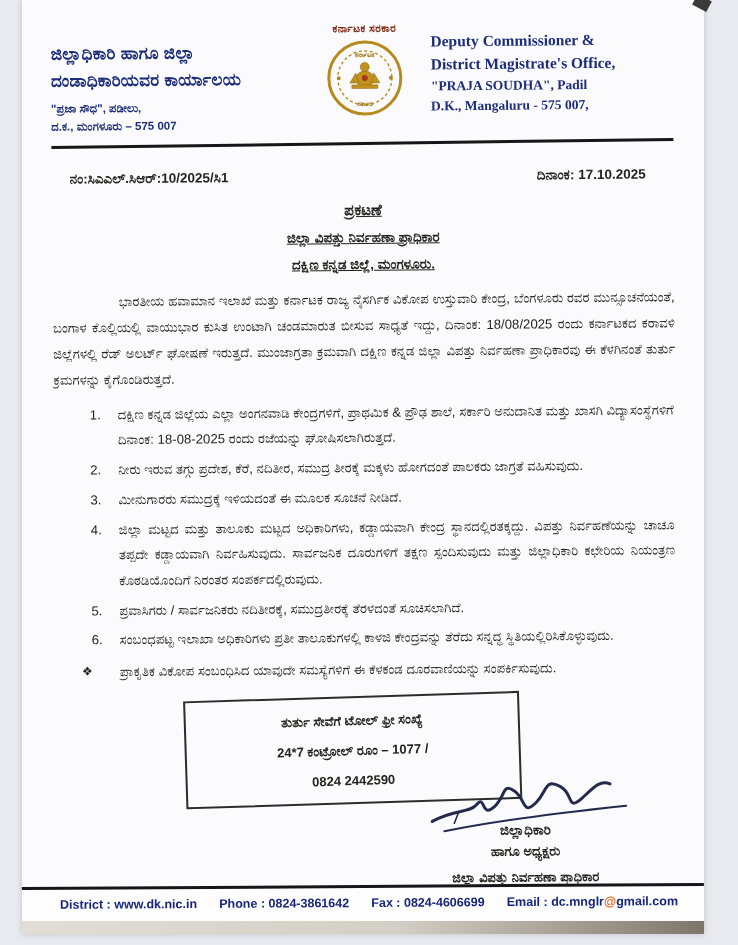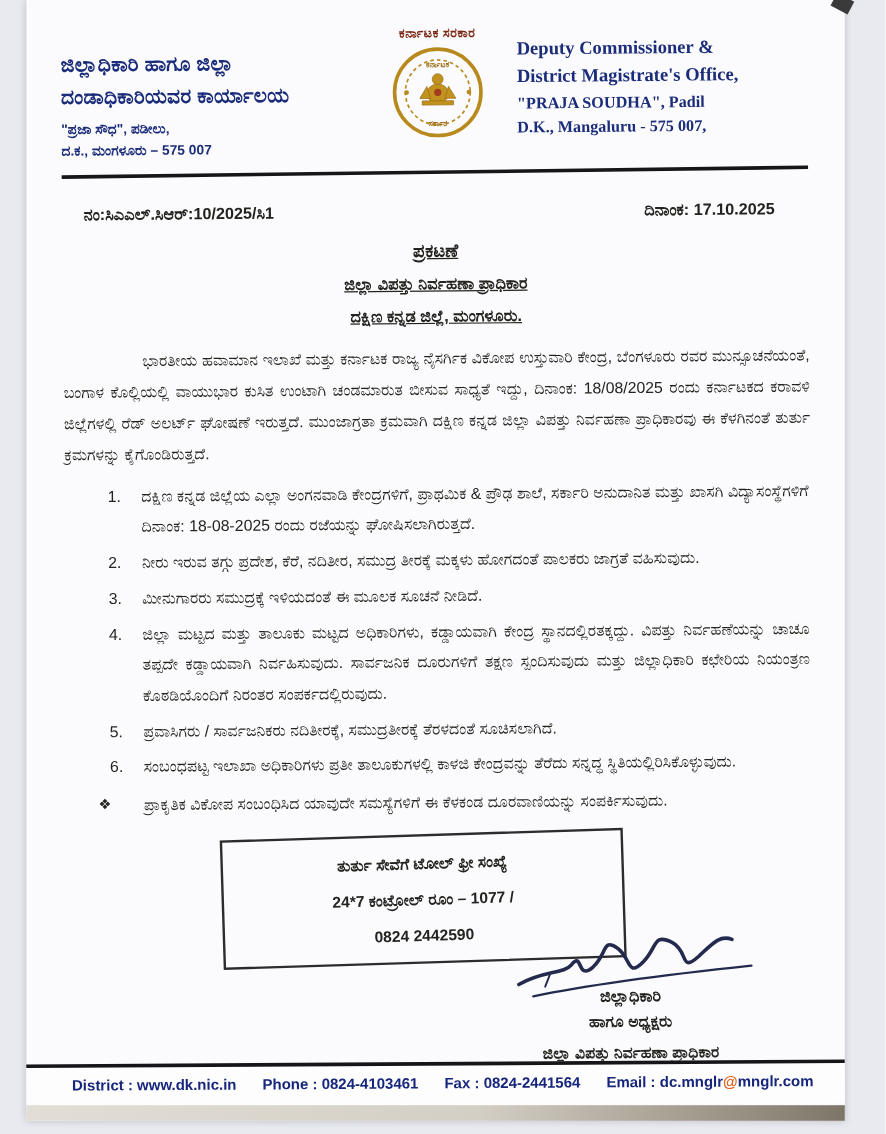--- a/index.html
+++ b/index.html
@@ -208,20 +208,20 @@
       </div>
 
       <div class="copynote">
         <span> ಹಿರಿಯ ಸಹಾಯಕ ನಿರ್ದೇಶಕರು, ವಾರ್ತಾ ಮತ್ತು ಸಾರ್ವಜನಿಕ ಸಂಪರ್ಕ ಇಲಾಖೆ, ದಕ್ಷಿಣ ಕನ್ನಡ ಜಿಲ್ಲೆ, ಮಂಗಳೂರು- ಸುದ್ದಿ ಮಾಧ್ಯಮದ ಮೂಲಕ ಸಾರ್ವಜನಿಕ ಪ್ರಕಟಣೆಗಾಗಿ ಸೂಕ್ತ ಕ್ರಮ ವಹಿಸುವುದು.</span>
       </div>
 
     </div>
 
     <div class="footer">
       <div>District : www.dk.nic.in</div>
-      <div>Phone : 0824-4103461</div>
-      <div>Fax : 0824-2441564</div>
-      <div><span>Email : dc.mnglr</span><span class="email-at">@</span><span>mnglr.com</span></div>
+      <div>Phone : 0824-3861642</div>
+      <div>Fax : 0824-4606699</div>
+      <div><span>Email : dc.mnglr</span><span class="email-at">@</span><span>gmail.com</span></div>
     </div>
 
     <div class="scan-edge"></div>
   </div>
 </div>
 
 </body></html>

